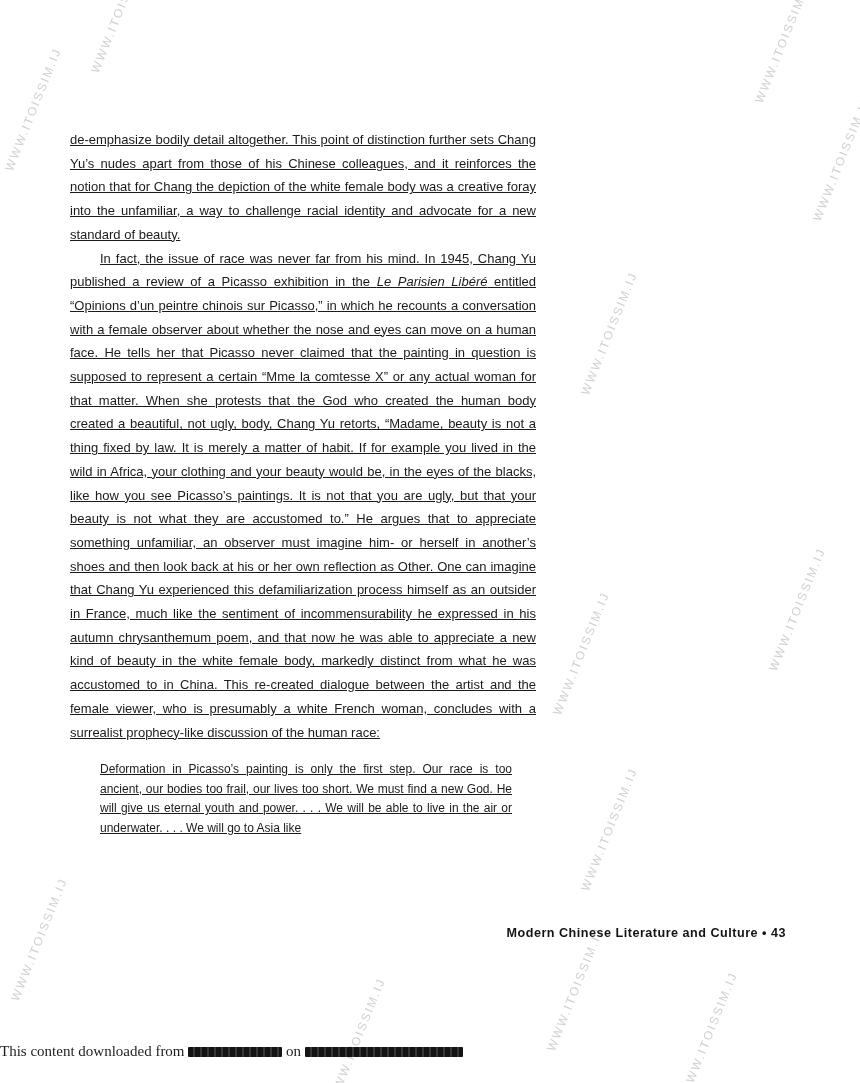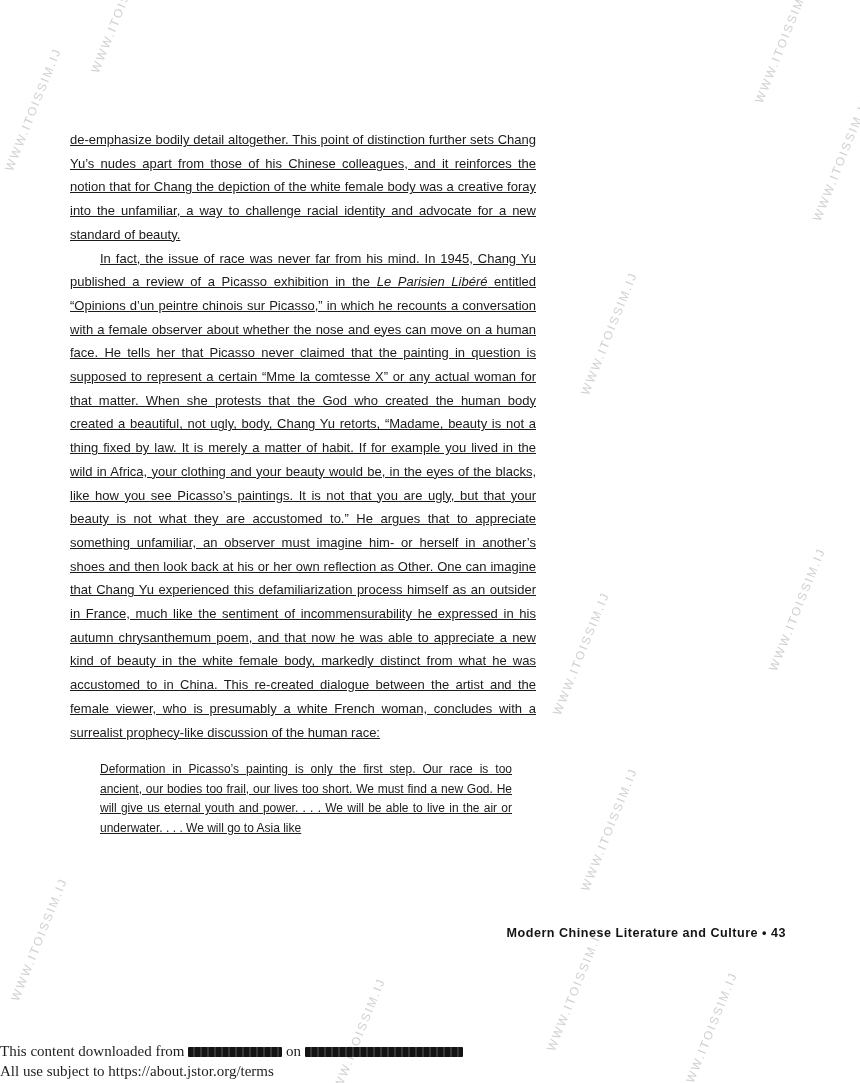--- a/index.html
+++ b/index.html
@@ -110,16 +110,15 @@
 
     <p class="body-par indent"><span>In fact, the issue of race was never far from his mind. In 1945, Chang Yu published a review of a Picasso exhibition in the</span> <span class="it">Le Parisien Libéré</span> <span>entitled “Opinions d’un peintre chinois sur Picasso,” in which he recounts a conversation with a female observer about whether the nose and eyes can move on a human face. He tells her that Picasso never claimed that the painting in question is supposed to represent a certain “Mme la comtesse X” or any actual woman for that matter. When she protests that the God who created the human body created a beautiful, not ugly, body, Chang Yu retorts, “Madame, beauty is not a thing fixed by law. It is merely a matter of habit. If for example you lived in the wild in Africa, your clothing and your beauty would be, in the eyes of the blacks, like how you see Picasso’s paintings. It is not that you are ugly, but that your beauty is not what they are accustomed to.” He argues that to appreciate something unfamiliar, an observer must imagine him- or herself in another’s shoes and then look back at his or her own reflection as Other. One can imagine that Chang Yu experienced this defamiliarization process himself as an outsider in France, much like the sentiment of incommensurability he expressed in his autumn chrysanthemum poem, and that now he was able to appreciate a new kind of beauty in the white female body, markedly distinct from what he was accustomed to in China. This re-created dialogue between the artist and the female viewer, who is presumably a white French woman, concludes with a surrealist prophecy-like discussion of the human race:</span></p>
 
     <blockquote class="quote">Deformation in Picasso’s painting is only the first step. Our race is too ancient, our bodies too frail, our lives too short. We must find a new God. He will give us eternal youth and power. . . . We will be able to live in the air or underwater. . . . We will go to Asia like</blockquote>
   </div>
 
   <div class="running-footer"><span>Modern Chinese Literature and Culture</span> <span>•</span> <span>43</span></div>
 
   <div class="jstor">
     <div class="jstor-line1"><span>This content downloaded from</span> <span class="redact redact-ip"></span> <span>on</span> <span class="redact redact-date"></span></div>
-    <div class="jstor-line2">All use subject to https://about.jstor.org/terms</div>
   </div>
 
 </div>
 
 </body></html>

